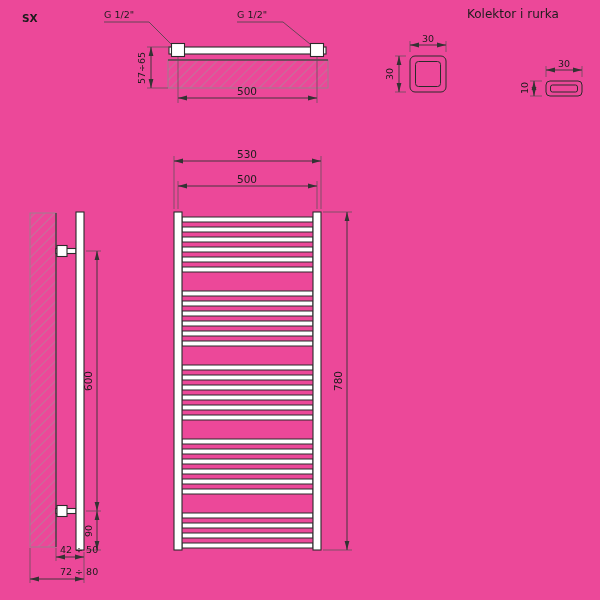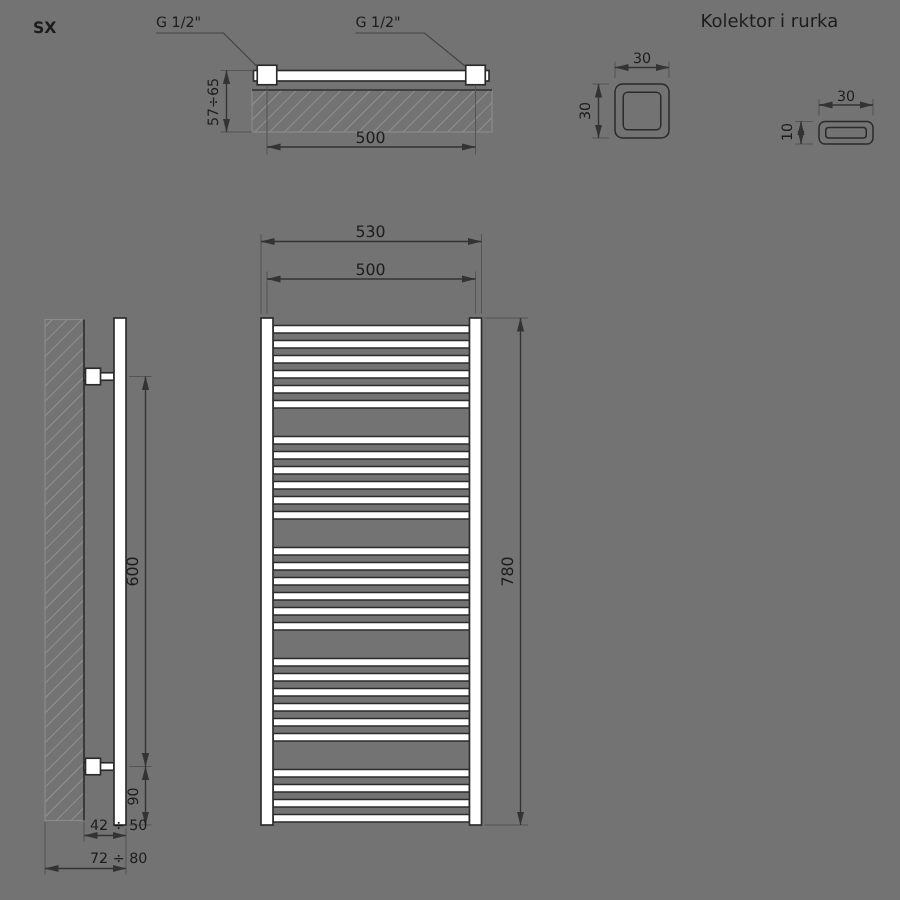--- a/index.html
+++ b/index.html
@@ -1,16 +1,16 @@
 <!DOCTYPE html>
 <html><head>
 <meta charset="utf-8">
 <style>
   html,body{margin:0;padding:0;background:#ffffff;}
-  .page{width:600px;height:600px;position:relative;background:#737373;overflow:hidden;}
+  .page{width:600px;height:600px;position:relative;background:#ec4899;overflow:hidden;}
   svg text{font-family:"DejaVu Sans","Liberation Sans",sans-serif;fill:#1c1c1c;}
   .t-dim{font-size:10.5px;}
   .t-sm{font-size:9.5px;}
   .t-title{font-size:12px;}
   .t-bold{font-size:10.5px;font-weight:bold;}
   .outline{fill:#ffffff;stroke:#2b2b2b;stroke-width:1.1;}
   .tube{fill:#ffffff;stroke:#2b2b2b;stroke-width:1;}
   .thin{fill:none;stroke:#2b2b2b;stroke-width:1;}
   .ext{stroke:#555;stroke-width:0.7;fill:none;}
   .dim{stroke:#333;stroke-width:0.9;fill:none;}

